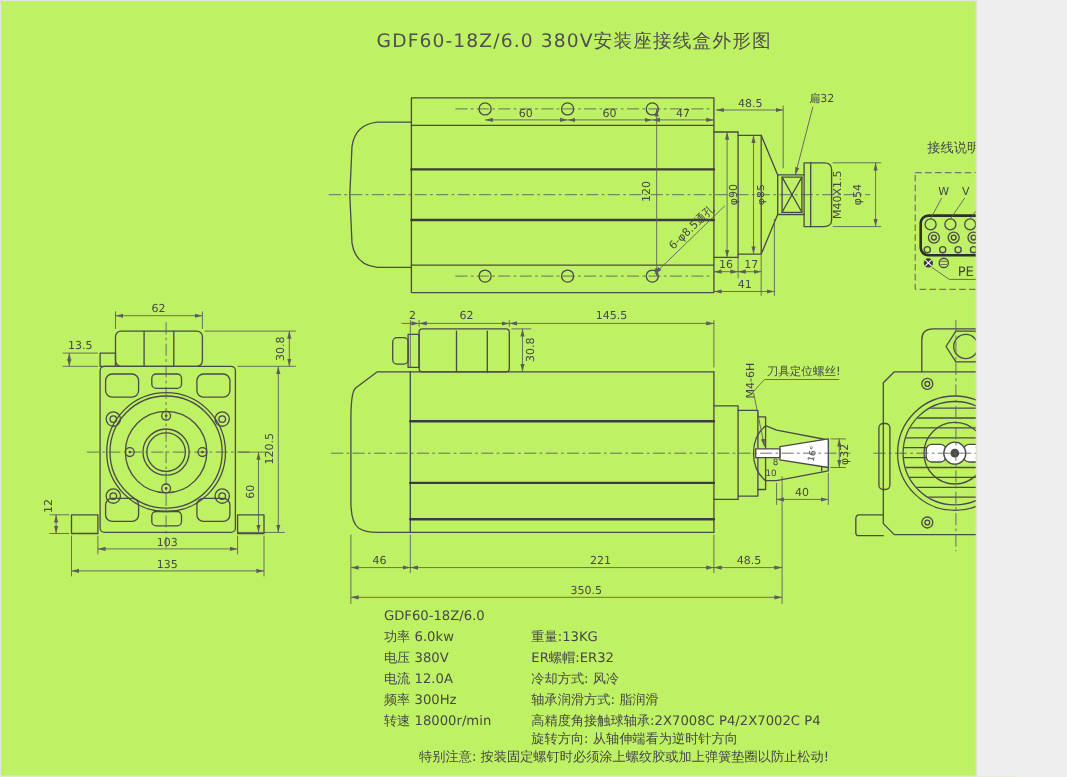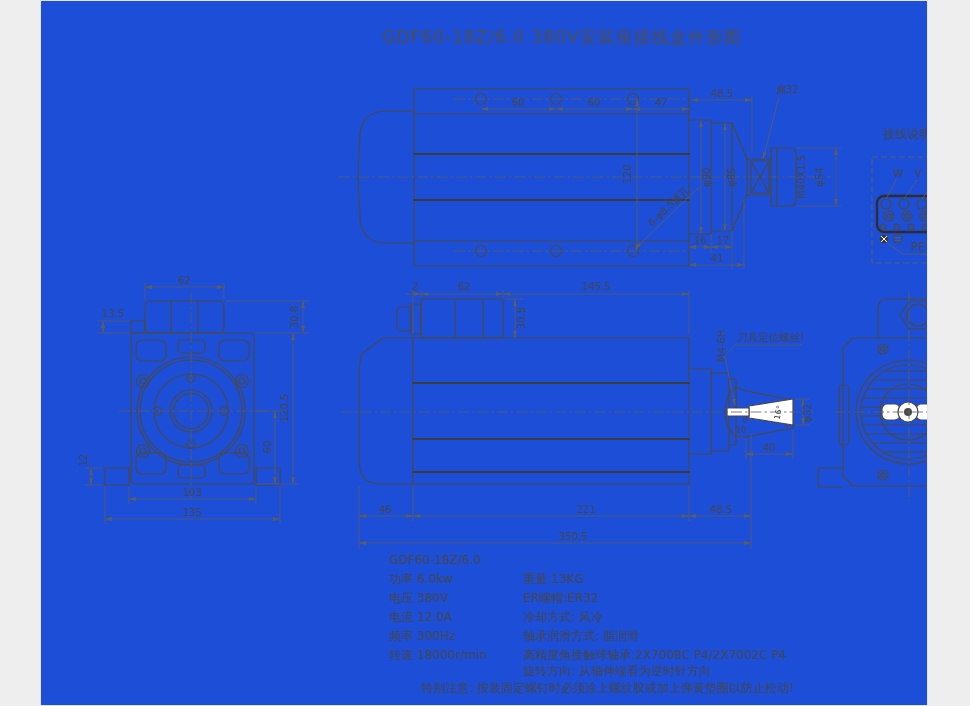--- a/index.html
+++ b/index.html
@@ -1,17 +1,17 @@
 <!DOCTYPE html>
 <html><head>
 <meta charset="utf-8">
 <style>
   html,body{margin:0;padding:0;background:#eee;}
-  #stage{position:relative;width:888px;height:706px;background:#1d4ed8;border:1px solid #e3e3e3;
-         box-sizing:border-box;font-family:"DejaVu Sans",sans-serif;overflow:hidden;margin-left:40px;}
+  #stage{position:relative;width:888px;height:706px;background:#bef264;border:1px solid #e3e3e3;
+         box-sizing:border-box;font-family:"DejaVu Sans",sans-serif;overflow:hidden;}
   svg{position:absolute;left:0;top:0;}
   text{fill:#474747;font-family:"DejaVu Sans",sans-serif;}
   .title{font-size:17px;letter-spacing:1px;fill:#4f4f4f;}
   .d{font-size:10px;}
   .d8{font-size:8px;}
   .cj{font-size:12px;}
   .cj10{font-size:10.5px;}
   .spec{font-size:12px;}
   .ol{stroke:#4a4a4a;stroke-width:1.2;fill:none;stroke-linejoin:round;stroke-linecap:round;}
   .th{stroke-width:2.2;stroke:#3c3c3c;}

